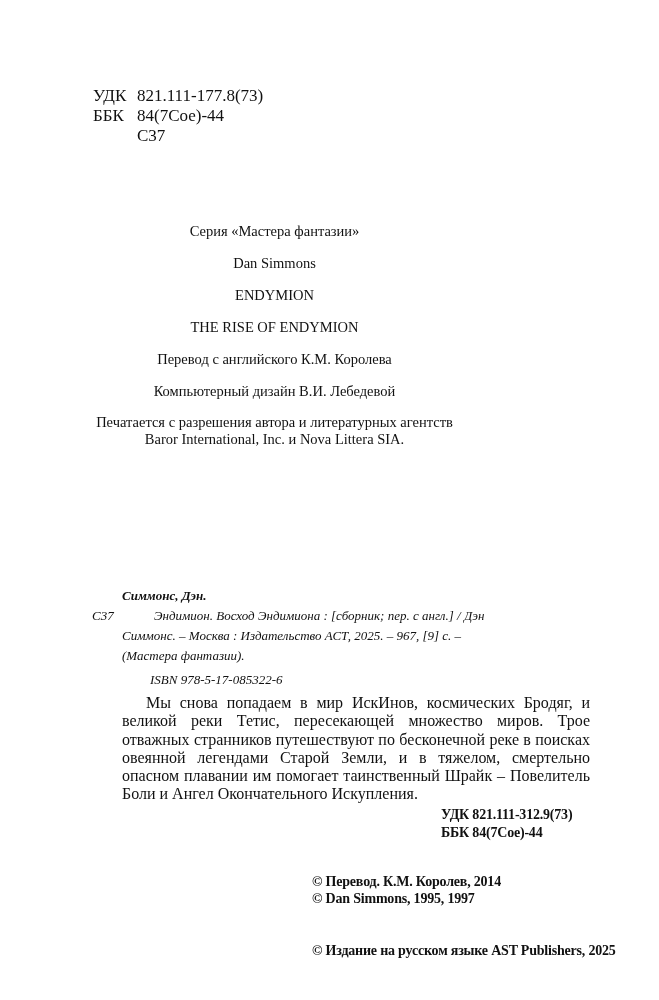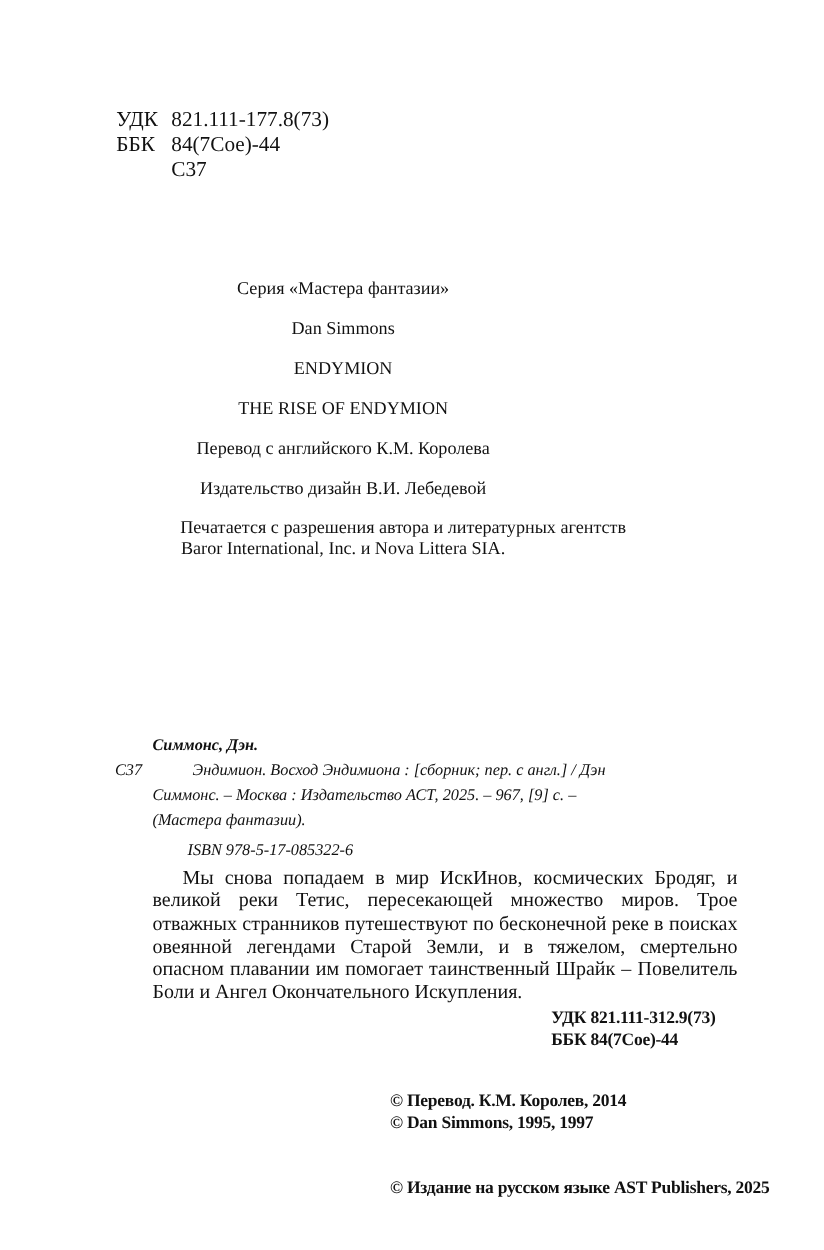--- a/index.html
+++ b/index.html
@@ -65,22 +65,22 @@
 <div class="abs cls-row" style="left:93px; top:106px;">
   <span class="cls-key">ББК</span><span>84(7Сое)-44</span>
 </div>
 <div class="abs cls-row" style="left:137px; top:126px;">С37</div>
 
 <div class="center-line" style="top:222px;">Серия «Мастера фантазии»</div>
 <div class="center-line" style="top:254px;">Dan Simmons</div>
 <div class="center-line" style="top:286px;">ENDYMION</div>
 <div class="center-line" style="top:318px;">THE RISE OF ENDYMION</div>
 <div class="center-line" style="top:350px;text-align:center;">Перевод с английского К.М. Королева</div>
-<div class="center-line" style="top:382px;">Издательство дизайн В.И. Лебедевой</div>
-<div class="center-line" style="top:413px;margin-left:48px;">Печатается с разрешения автора и литературных агентств</div>
+<div class="center-line" style="top:382px;">Компьютерный дизайн В.И. Лебедевой</div>
+<div class="center-line" style="top:413px;">Печатается с разрешения автора и литературных агентств</div>
 <div class="center-line" style="top:430px;text-align:center;">Baror International, Inc. и Nova Littera SIA.</div>
 
 <div class="abs bib bib-bold" style="left:122px; top:586px;">Симмонс, Дэн.</div>
 <div class="abs bib" style="left:92px; top:606px;">С37</div>
 <div class="abs bib" style="left:154px; top:606px;">Эндимион. Восход Эндимиона : [сборник; пер. с англ.] / Дэн</div>
 <div class="abs bib" style="left:122px; top:626px;">Симмонс.  – Москва : Издательство АСТ, 2025. – 967, [9] с. –</div>
 <div class="abs bib" style="left:122px; top:646px;">(Мастера фантазии).</div>
 <div class="abs bib" style="left:150px; top:670px;">ISBN 978-5-17-085322-6</div>
 
 <div class="annot" style="top:694px;">Мы снова попадаем в мир ИскИнов, космических Бродяг, и великой реки Тетис, пересекающей множество миров. Трое отважных странников путешествуют по бесконечной реке в поисках овеянной легендами Старой Земли, и в тяжелом, смертельно опасном плавании им помогает таинственный Шрайк – Повелитель Боли и Ангел Окончательного Искупления.</div>

